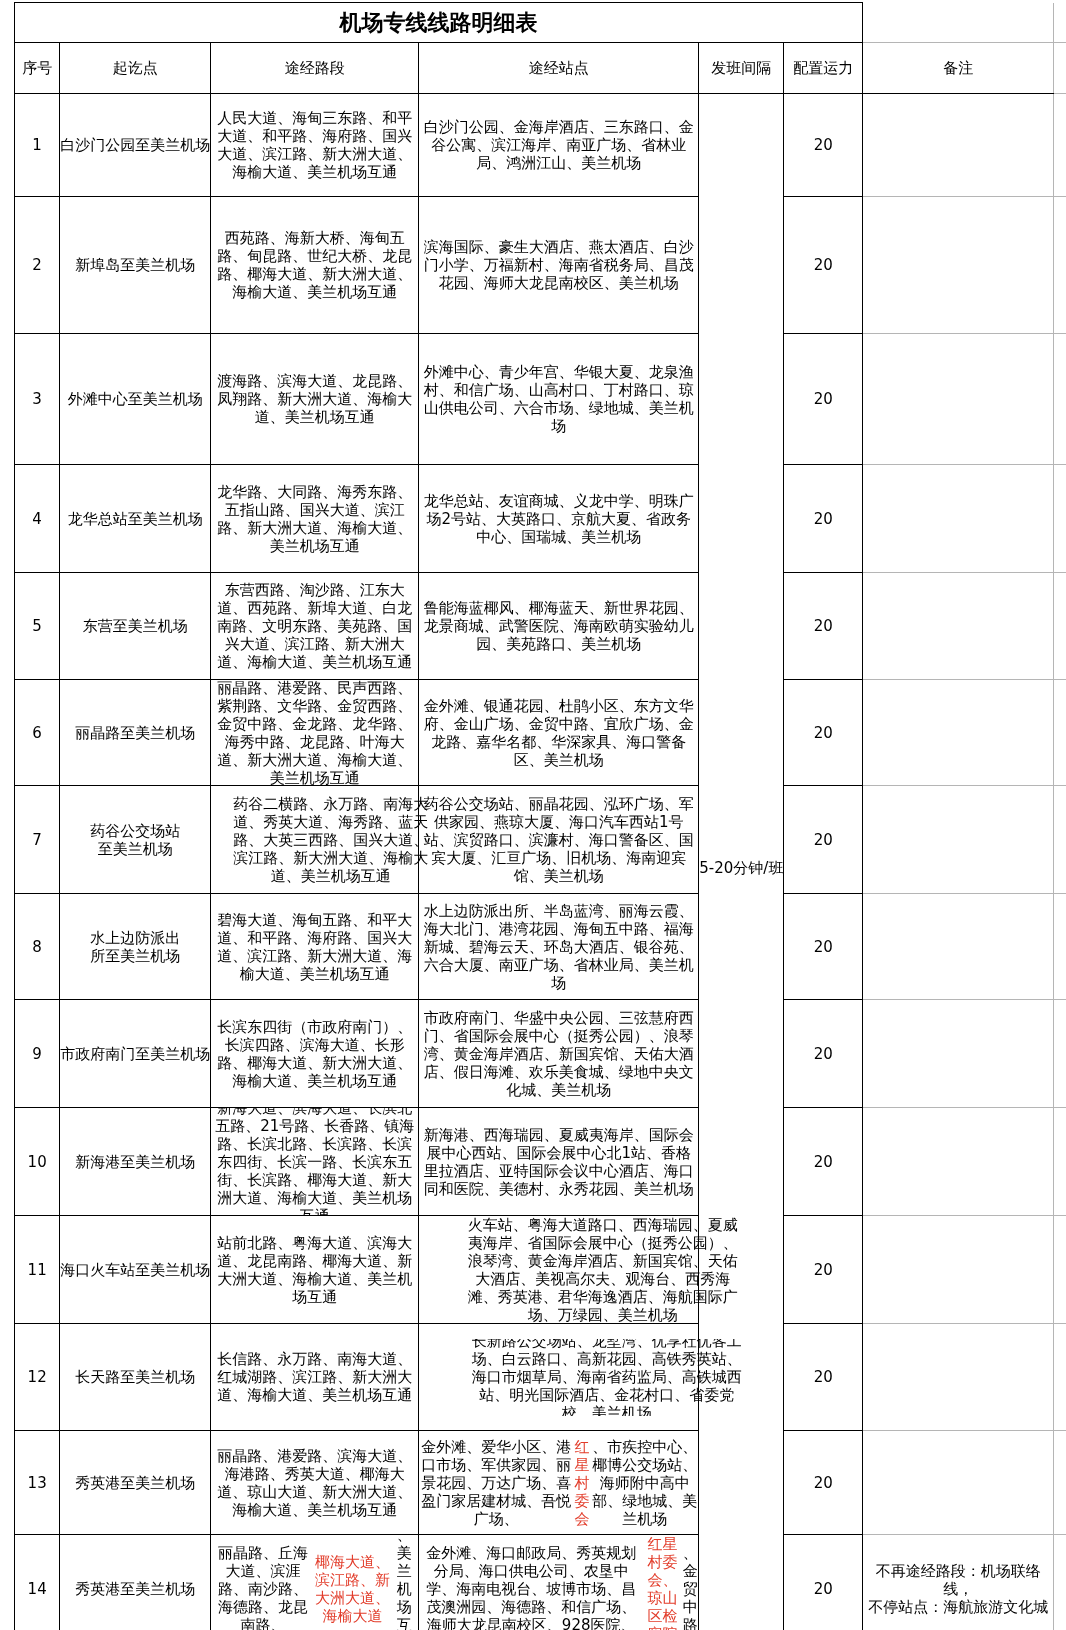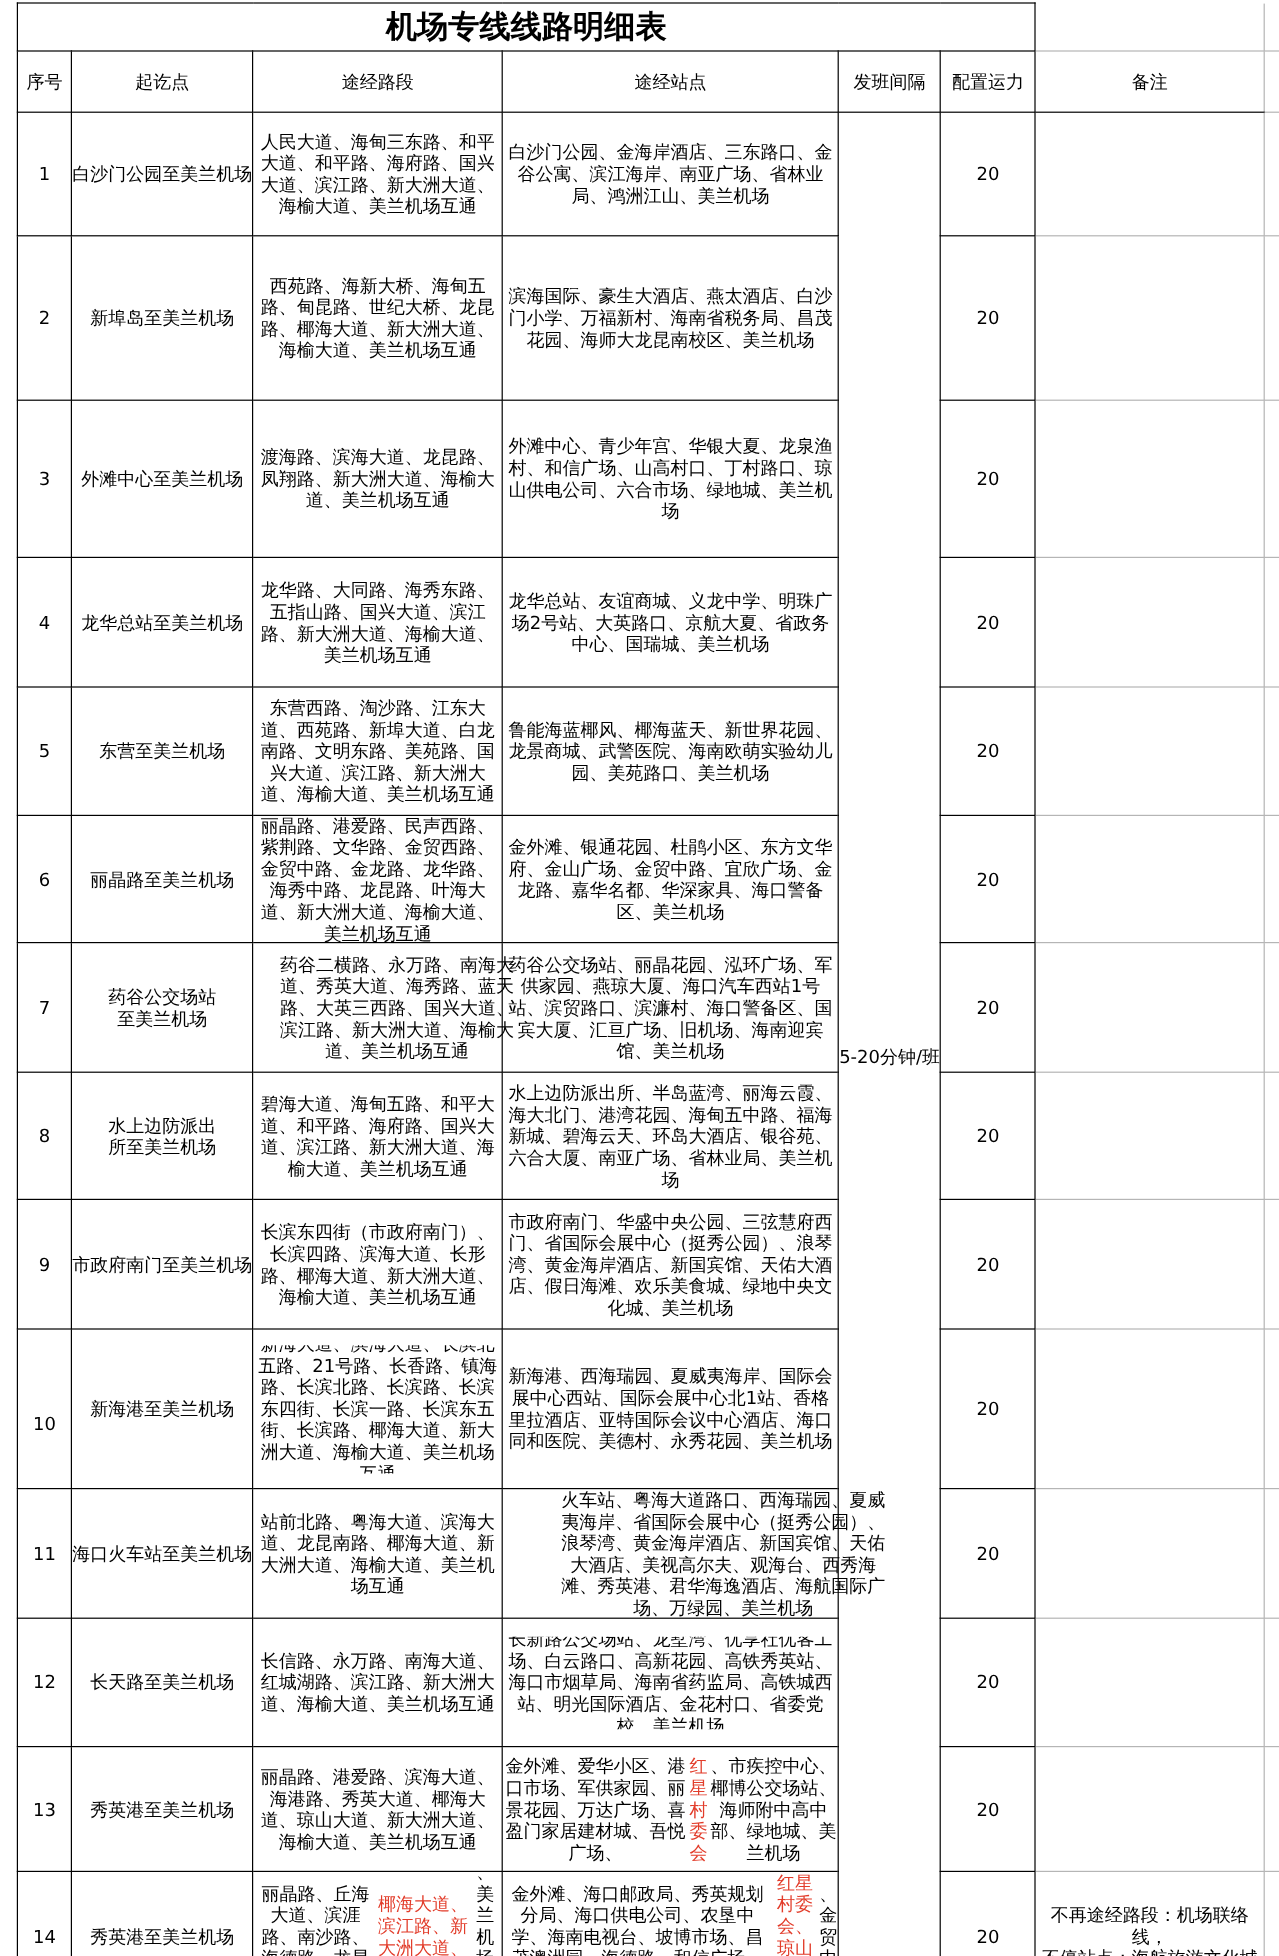--- a/index.html
+++ b/index.html
@@ -2,21 +2,21 @@
 <html><head>
 <meta charset="utf-8">
 <style>
   html,body{margin:0;padding:0;background:#fff;}
   #page{position:relative;width:1066px;height:1630px;overflow:hidden;background:#fff;
         font-family:"DejaVu Sans",sans-serif;color:#000;}
   table{border-collapse:collapse;table-layout:fixed;position:absolute;left:14px;top:2px;}
   td{padding:0;vertical-align:middle;}
   .bk{border:1.5px solid #000;}
   .title-cell{border:1.5px solid #000;}
-  .title-cell .cb{font-size:26px;font-weight:bold;}
+  .title-cell .cb{font-size:22px;font-weight:bold;}
   .outside{border-left:1.5px solid #000;border-bottom:1px solid #b5b5b5;border-right:1px solid #b5b5b5;}
   .gut{border-left:1px solid #b5b5b5;border-bottom:1px solid #b5b5b5;}
   .remark-cell{border-left:1.5px solid #000;border-top:1px solid #b5b5b5;border-bottom:1px solid #b5b5b5;border-right:1px solid #b5b5b5;}
   .remark-head{border-left:1.5px solid #000;border-top:1px solid #b5b5b5;border-bottom:1.5px solid #000;border-right:1px solid #b5b5b5;}
   .cb{display:flex;align-items:center;justify-content:center;overflow:hidden;
       text-align:center;font-size:15px;line-height:18px;width:100%;}
   .nowrap .cb{white-space:nowrap;}
   .pre .cb{white-space:pre-line;}
   .red{color:#e23c2a;}
   .stub{border-left:1.5px solid #000;border-right:1.5px solid #000;}
@@ -297,21 +297,21 @@
     <td class="bk nowrap">
             <div class="cb f-cap" style="height: 107px;">20</div>
           </td>
     <td class="remark-cell pre">
             <div class="cb f-remark" style="height: 107px;"></div>
           </td>
     <td class="gut"></td>
   </tr>
         <tr>
     <td class="bk">
-            <div class="cb f-no" style="height: 107px; margin-top: 25px;">10</div>
+            <div class="cb f-no" style="height: 107px;">10</div>
           </td>
     <td class="bk nowrap">
             <div class="cb f-od" style="height: 107px;">新海港至美兰机场</div>
           </td>
     <td class="bk">
             <div class="cb f-roads" style="height: 107px;">
               <span>新海大道、滨海大道、长滨北五路、21号路、长香路、镇海路、长滨北路、长滨路、长滨东四街、长滨一路、长滨东五街、长滨路、椰海大道、新大洲大道、海榆大道、美兰机场互通</span>
             </div>
           </td>
     <td class="bk">
@@ -358,21 +358,21 @@
           </td>
     <td class="bk nowrap">
             <div class="cb f-od" style="height: 106px;">长天路至美兰机场</div>
           </td>
     <td class="bk">
             <div class="cb f-roads" style="height: 106px;">
               <span>长信路、永万路、南海大道、红城湖路、滨江路、新大洲大道、海榆大道、美兰机场互通</span>
             </div>
           </td>
     <td class="bk">
-            <div class="cb f-stops" style="height: 77px;">
+            <div class="cb f-stops" style="height: 77px; margin-left: 48px;">
               <span>长新路公交场站、龙墅湾、优享社优客工场、白云路口、高新花园、高铁秀英站、海口市烟草局、海南省药监局、高铁城西站、明光国际酒店、金花村口、省委党校、美兰机场</span>
             </div>
           </td>
     <td class="bk nowrap">
             <div class="cb f-cap" style="height: 106px;">20</div>
           </td>
     <td class="remark-cell pre">
             <div class="cb f-remark" style="height: 106px;"></div>
           </td>
     <td class="gut"></td>

